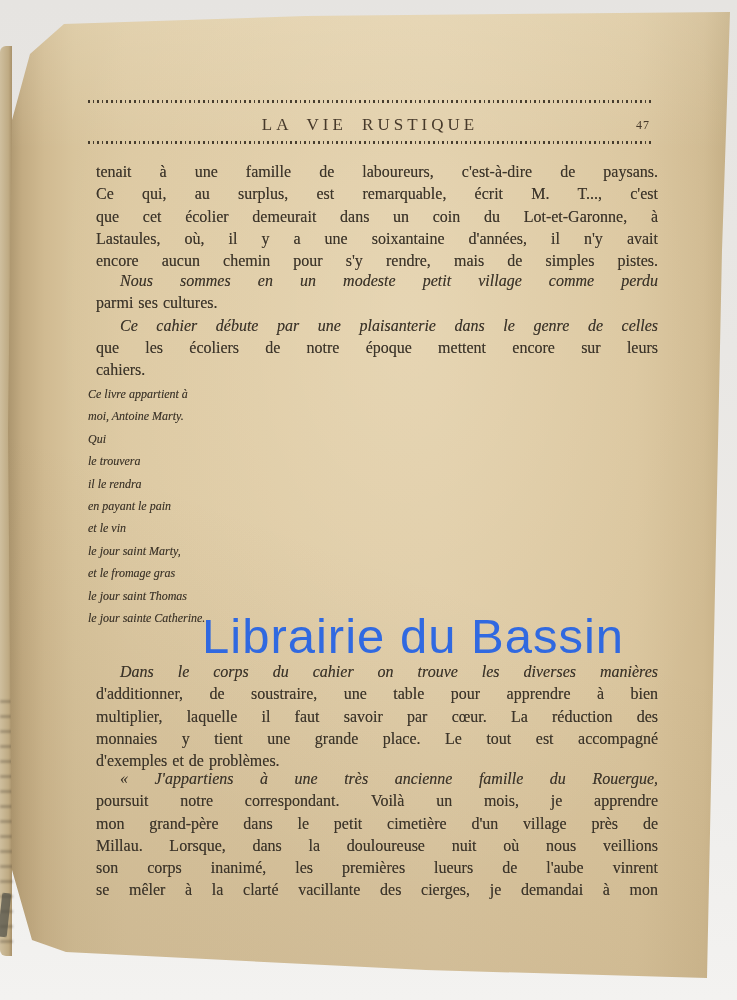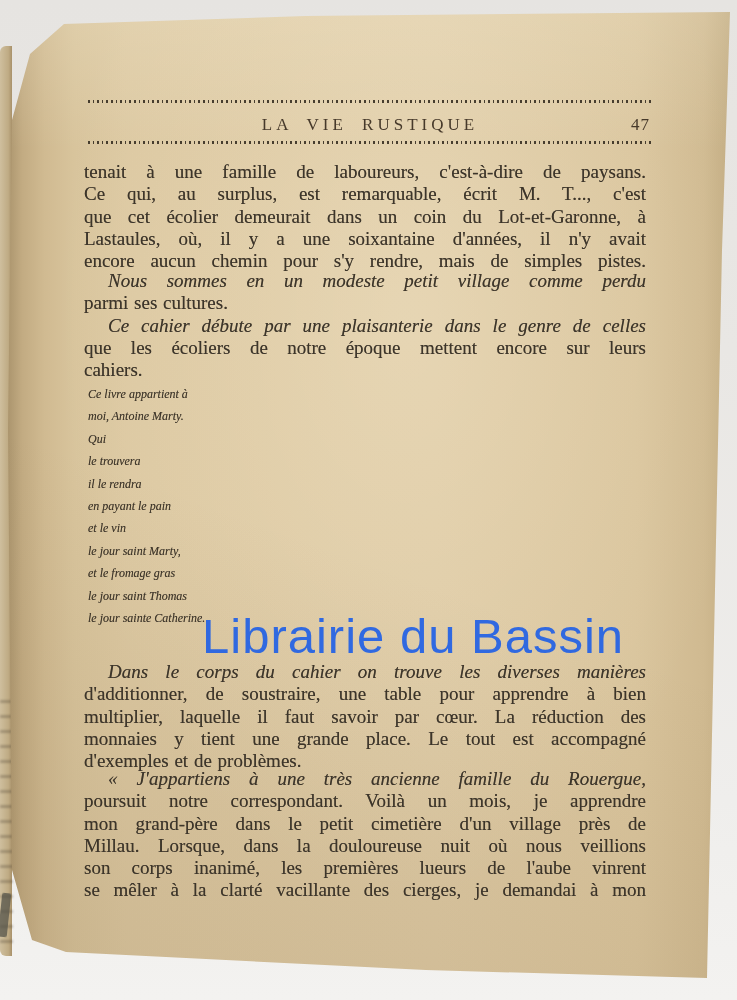--- a/index.html
+++ b/index.html
@@ -46,25 +46,25 @@
     background:repeating-linear-gradient(90deg,rgba(58,49,36,.92) 0 1.7px,transparent 1.7px 4.6px);
   }
   .rule-top{top:90px;}
   .rule-bottom{top:131px;}
   
   .header{position:absolute;left:82px;top:103px;width:564px;height:24px;color:#46392a;}
   .title{
     display:block;text-align:center;font-size:17px;letter-spacing:4px;word-spacing:7px;
     line-height:24px;
   }
-  .pagenum{position:absolute;right:2px;top:0;font-size:17px;letter-spacing:1px;line-height:24px;}
+  .pagenum{position:absolute;right:2px;top:0;font-size:12px;letter-spacing:1px;line-height:24px;}
   
   .textblock{
-    position:absolute;left:78px;width:562px;
-    font-size:19px;line-height:22.3px;color:#3c352a;
+    position:absolute;left:90px;width:562px;
+    font-size:16px;line-height:22.3px;color:#3c352a;
     word-spacing:1px;
     text-shadow:0 0 .4px rgba(60,50,40,.55);
   }
   .jline{text-align:justify;text-align-last:justify;}
   .jline.last{text-align-last:left;}
   .indent{text-indent:24px;font-style:italic;}
   .p1{top:151px;}
   .p2p3{top:260px;}
   .p4{top:651px;}
   .p5{top:758px;}

